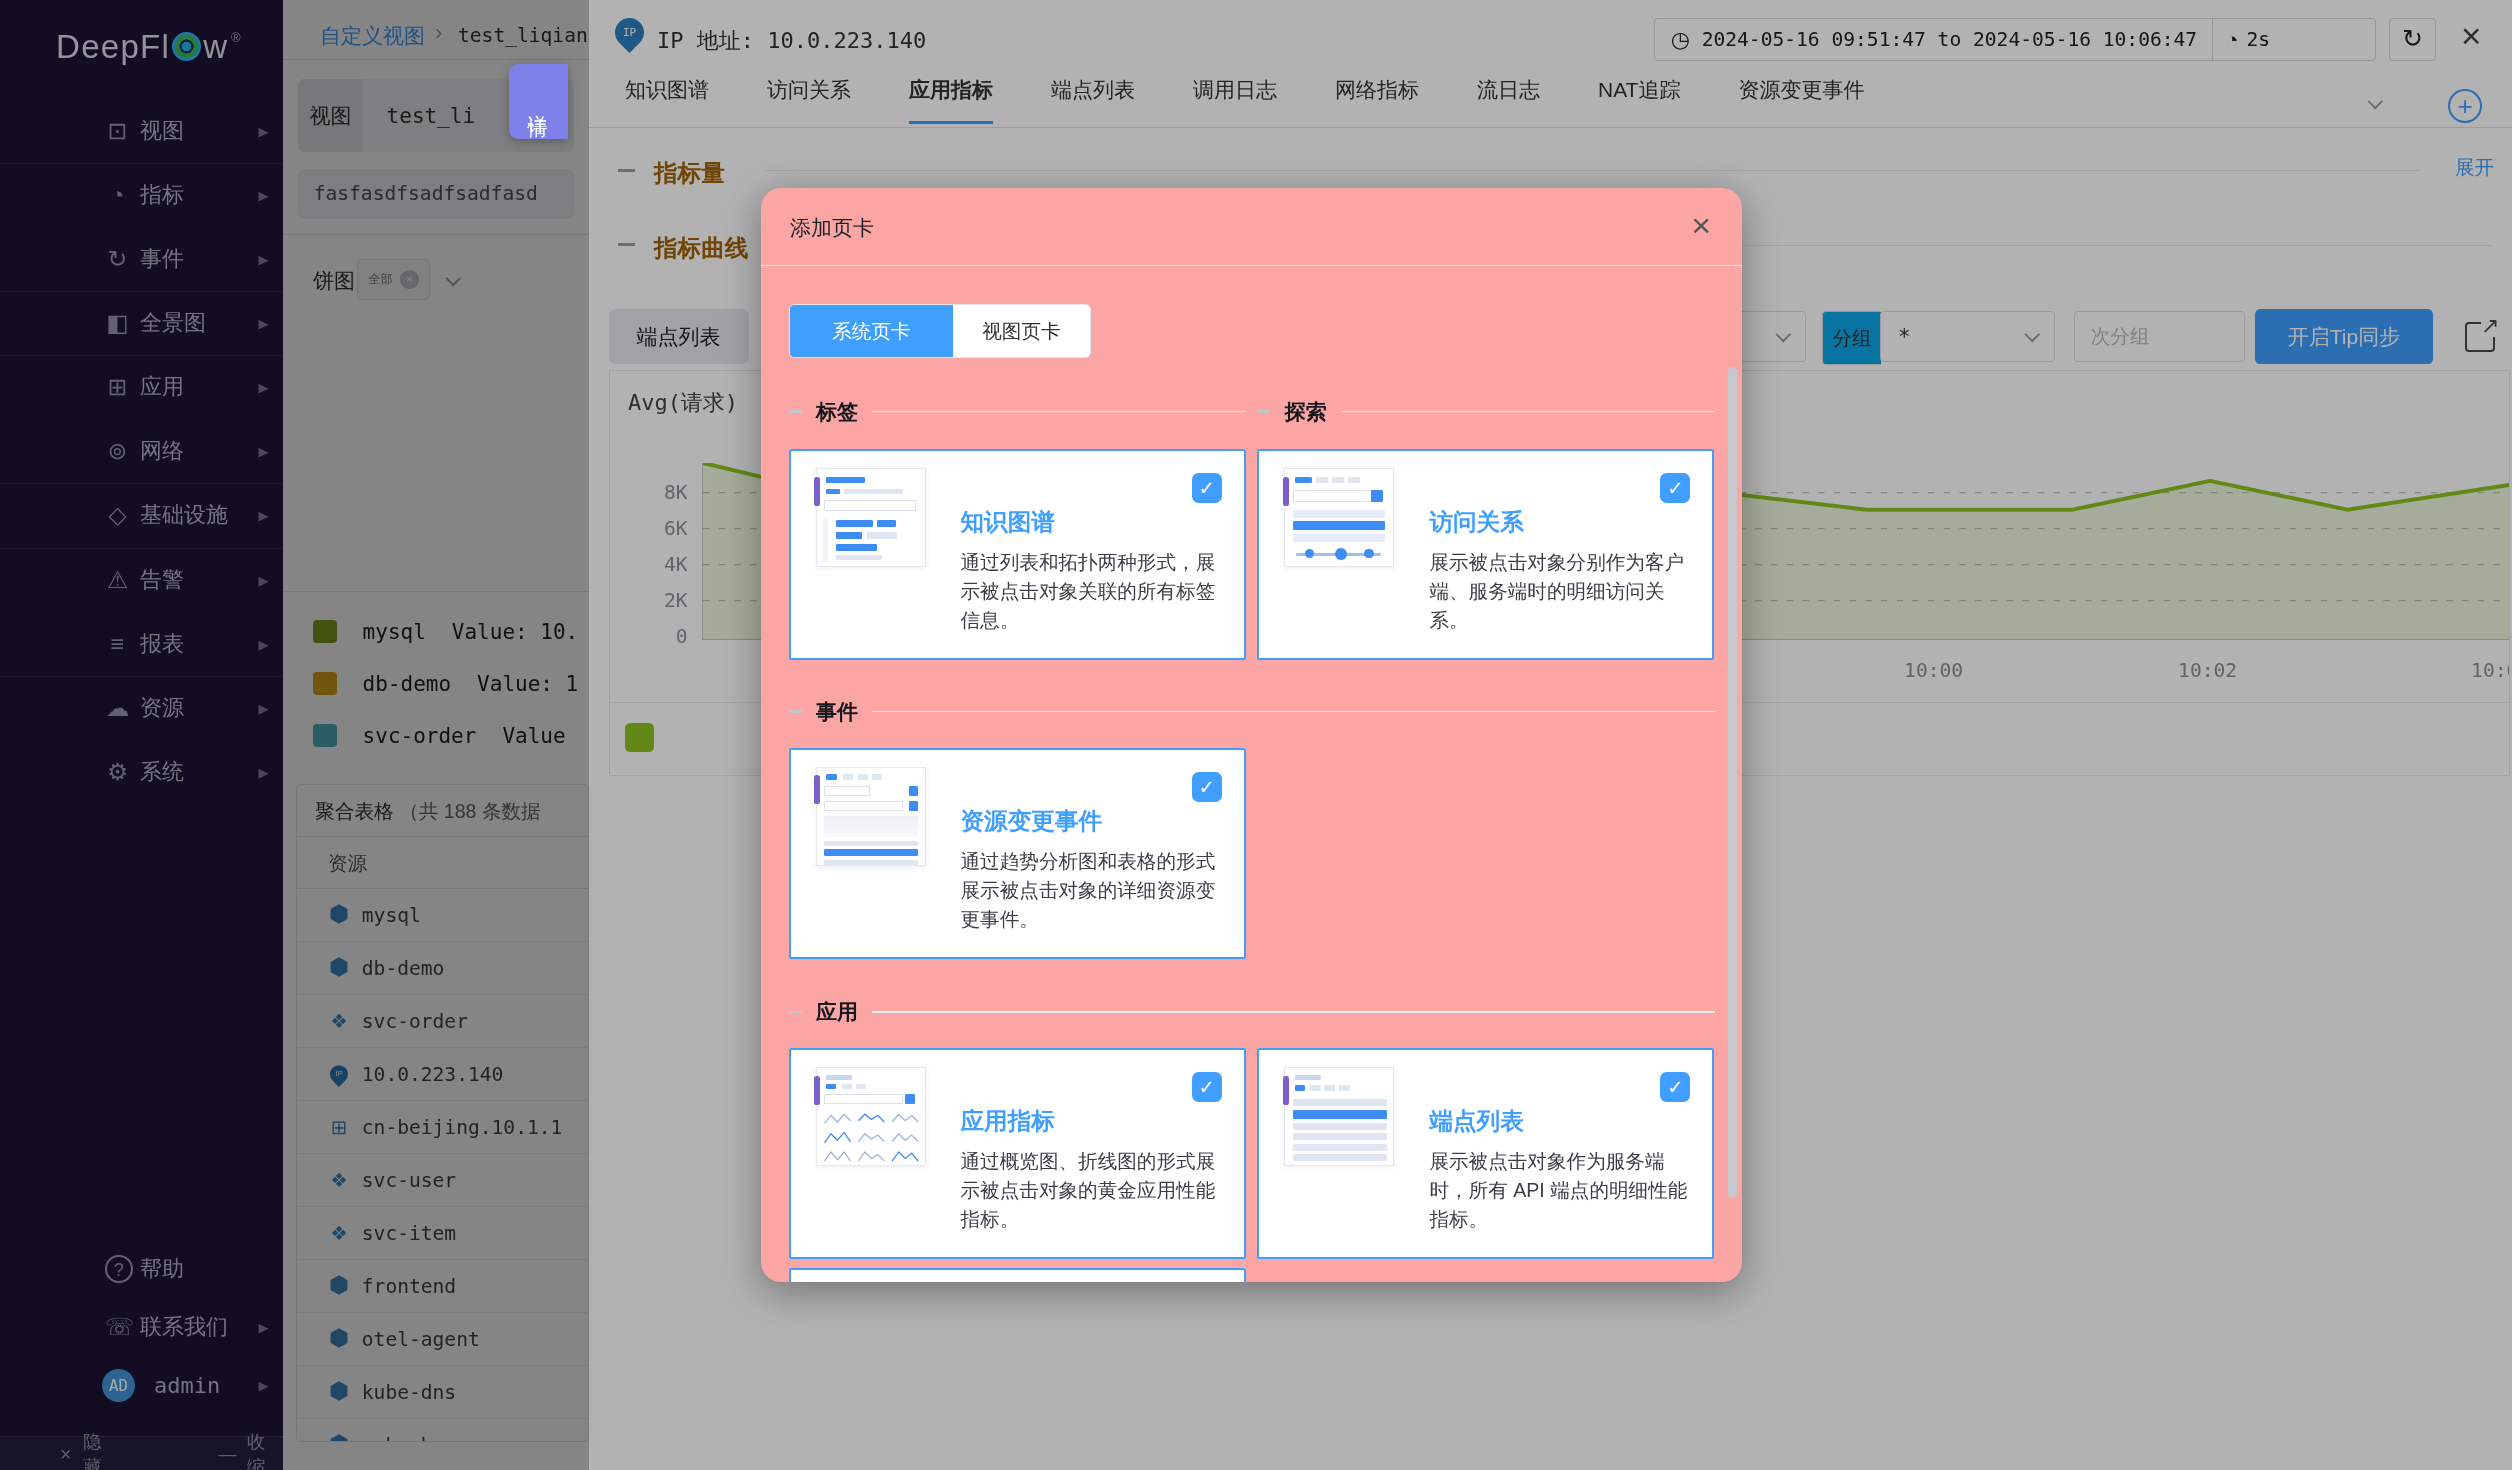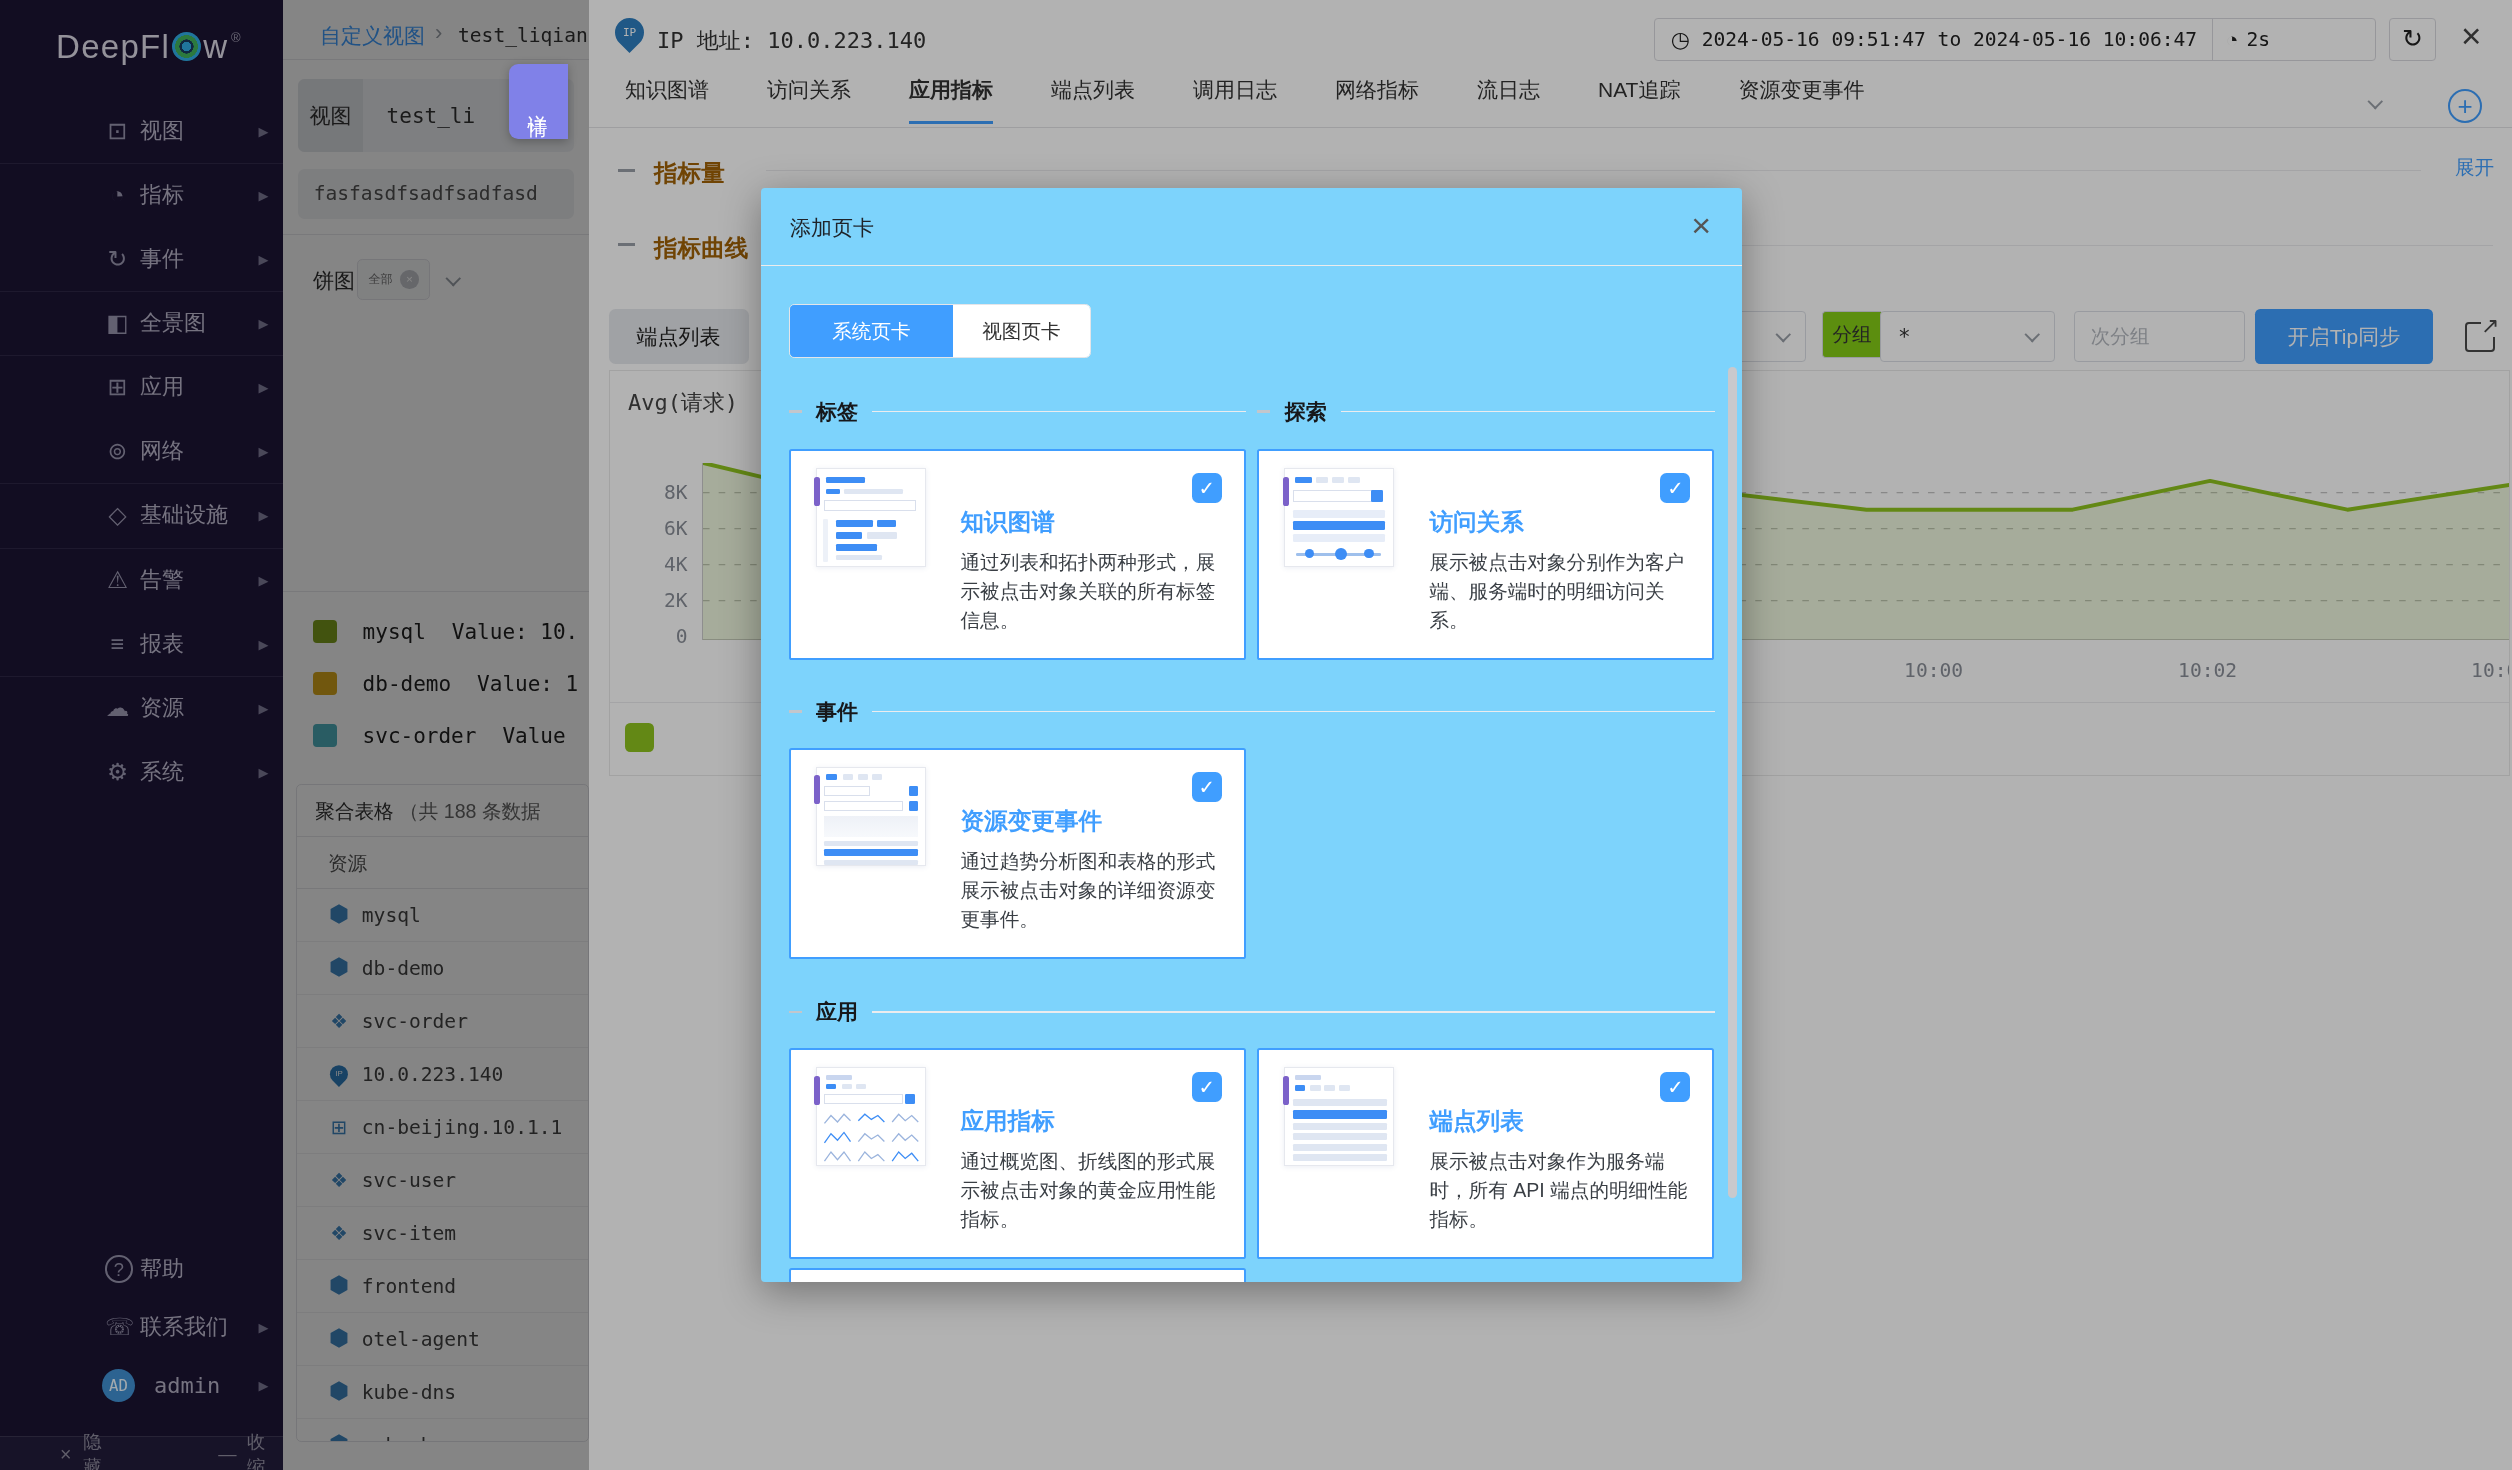--- a/index.html
+++ b/index.html
@@ -117,21 +117,21 @@
   .h-divider { position:absolute; left:0; width:1923px; height:1.3px; background:#e2e2e6; }
   .sec-dash { position:absolute; width:17px; height:2.6px; background:#9aa0a8; }
   .sec-title { position:absolute; font-size:23.6px; font-weight:bold; color:#a16207; }
   .sec-rule { position:absolute; height:1.3px; background:#ebebee; }
   .expand-link { position:absolute; left:1866px; top:154px; font-size:19.6px; color:#409eff; cursor:pointer; }
   .metric-btn { position:absolute; left:19.6px; top:309px; width:140px; height:55px;
                 background:#e6e8ec; border-radius:6.5px; font-size:21px; color:#222;
                 display:flex; align-items:center; justify-content:center; cursor:pointer; }
   .sel { position:absolute; top:311px; height:51px; background:#fff;
          border:1.3px solid #dcdfe6; border-radius:3.9px; display:flex; align-items:center; cursor:pointer; }
-  .addon { position:absolute; top:311px; height:47px; background:#84cc16;
+  .addon { position:absolute; top:311px; height:54px; background:#0ea5e9;
            border:1.3px solid #dcdfe6; border-right:none; border-radius:3.9px 0 0 3.9px;
            display:flex; align-items:center; justify-content:center; font-size:19.6px; color:#333; }
   .tip-btn { position:absolute; left:1666px; top:309px; width:178px; height:55px;
              background:#409eff; border-radius:5.2px; color:#fff; font-size:21px;
              display:flex; align-items:center; justify-content:center; cursor:pointer; }
   .ext-icon { position:absolute; left:1876px; top:322px; width:30px; height:30px;
               border:2px solid #4a4a4a; border-radius:3.9px; cursor:pointer; }
   .ext-icon i { position:absolute; right:-6.5px; top:-9.2px; font-style:normal; font-size:22px;
                 color:#4a4a4a; background:#fff; line-height:1; }
   .chart-panel { position:absolute; left:19.6px; top:370px; width:1901px; height:406px;
@@ -145,21 +145,21 @@
   .chart-legend-sq { position:absolute; left:15px; top:352px; width:29px; height:29px;
                      border-radius:5.2px; cursor:pointer; }
 
   
   .dim-global { position:absolute; inset:0; background:rgba(0,0,0,0.30); z-index:10; }
   .dim-drawer { position:absolute; left:283px; top:0; width:306px; height:1471px;
                 background:rgba(0,0,0,0.25); z-index:11; }
 
   
   .modal { position:absolute; left:761px; top:188px; width:981px; height:1094px;
-           background:#7dd3fc; border-radius:4px; z-index:20; overflow:hidden;
+           background:#fca5a5; border-radius:20px; z-index:20; overflow:hidden;
            box-shadow:0 9.2px 39px rgba(0,0,0,0.35); }
   .m-header { position:absolute; left:0; top:0; width:981px; height:78px;
               border-bottom:1.3px solid #ececec; }
   .m-title { position:absolute; left:29px; top:26px; font-size:21px; color:#1f2329; }
   .m-close { position:absolute; right:31px; top:18.3px; font-size:34px; color:#555; cursor:pointer; }
   .m-body { position:absolute; left:27.5px; right:27.5px; top:79px; bottom:0; overflow:hidden; }
   .m-tabs { margin-top:37px; display:flex; width:302px; border:1.3px solid #e4e5e9;
             border-radius:5.2px; overflow:hidden; }
   .m-tab { height:52px; display:flex; align-items:center; justify-content:center;
            font-size:19.6px; cursor:pointer; }

